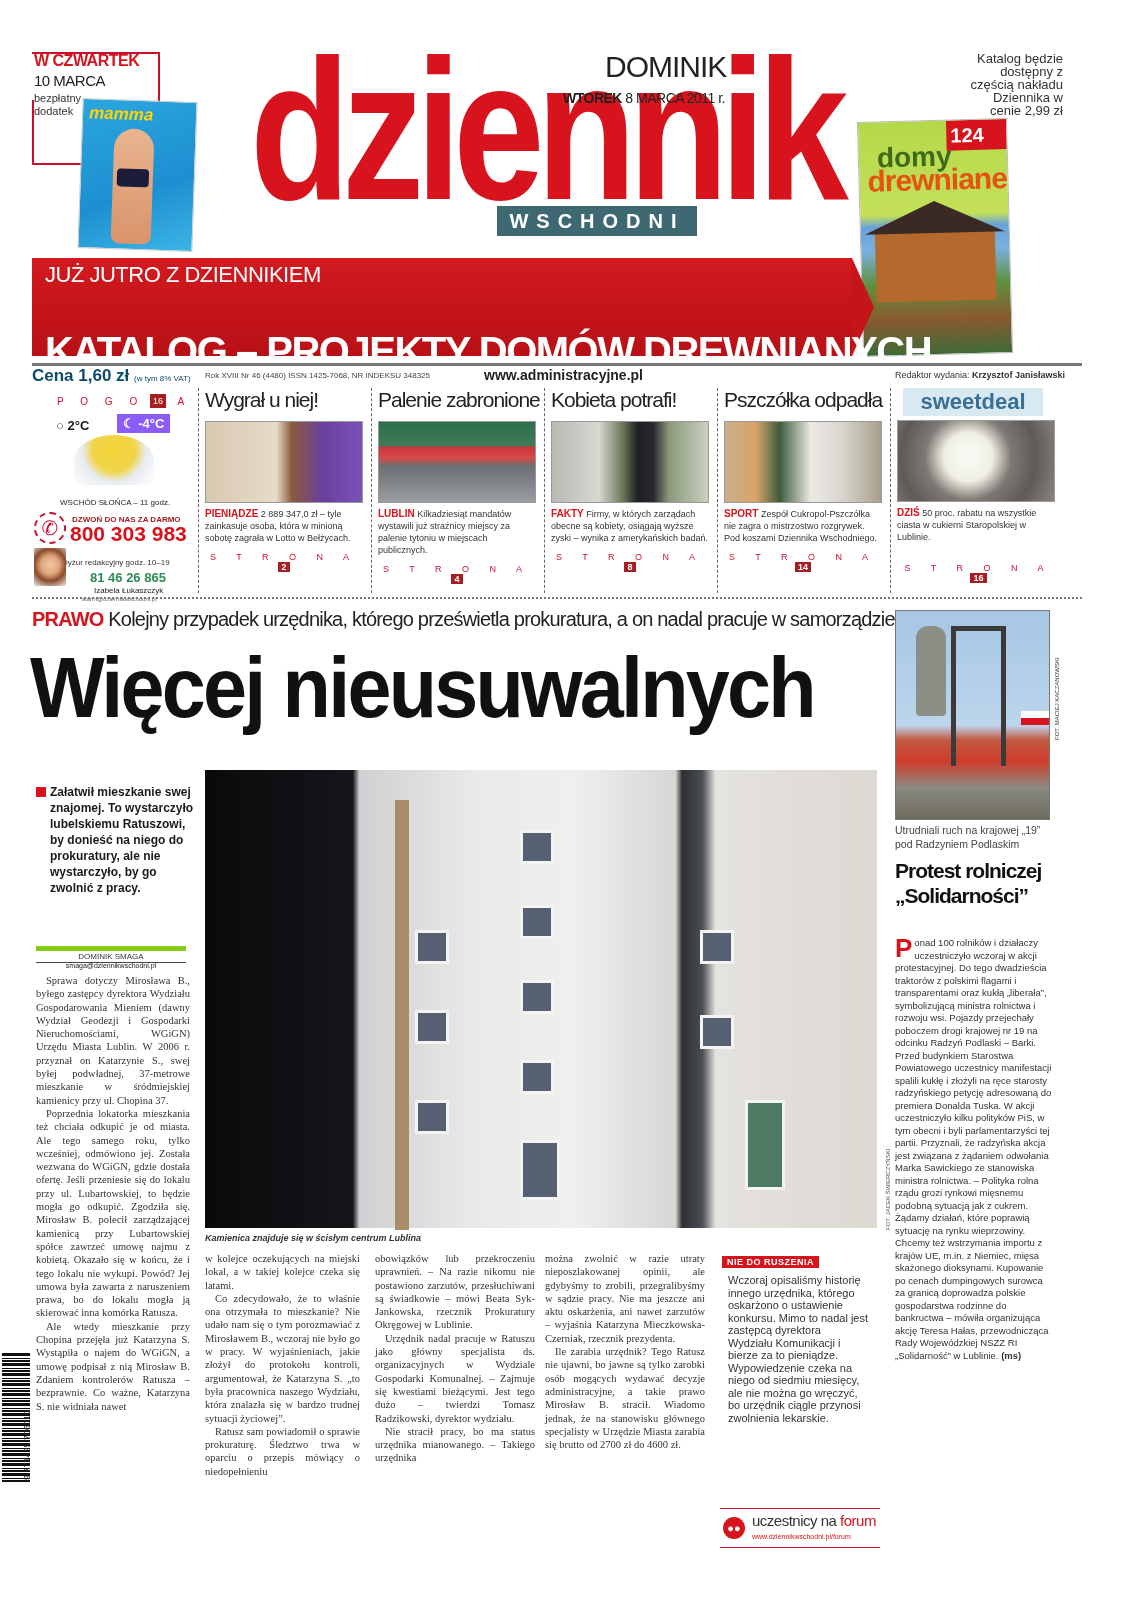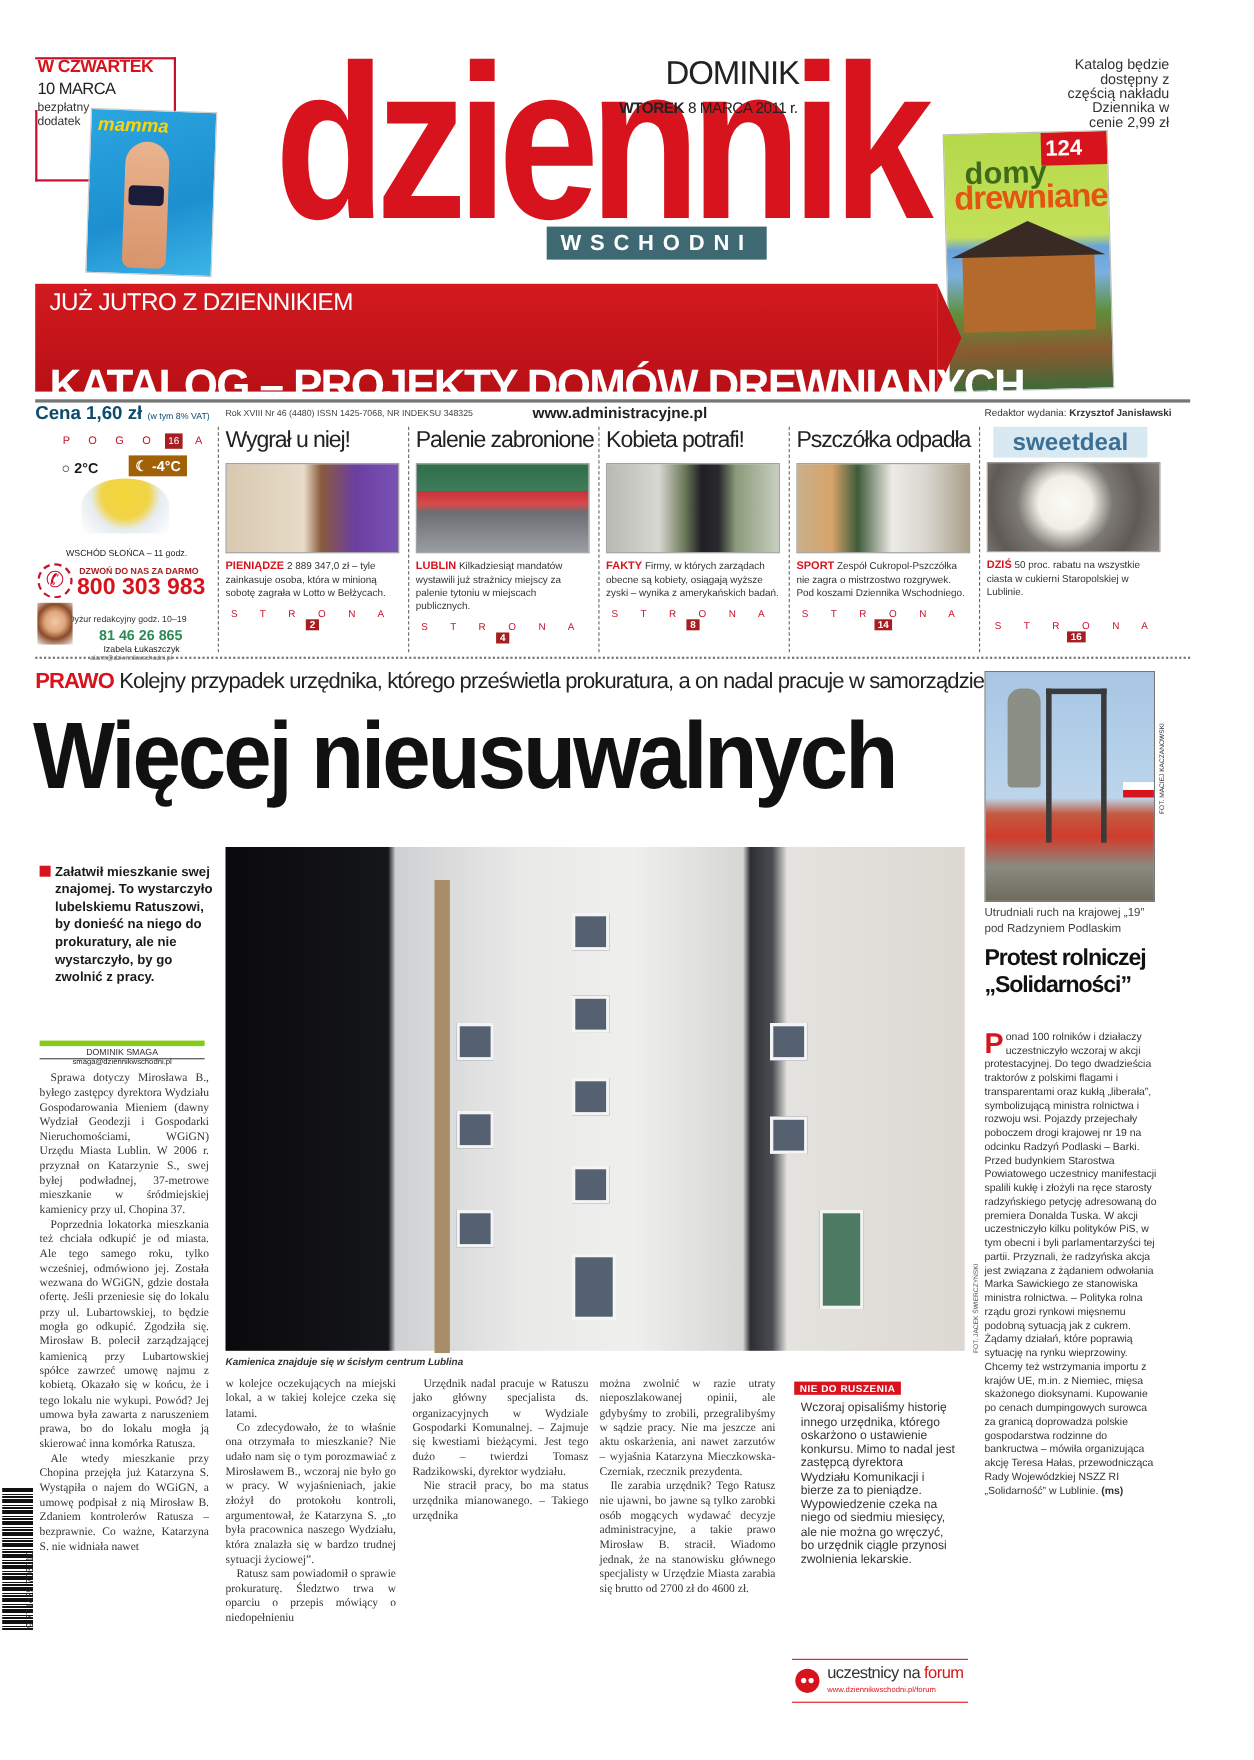--- a/index.html
+++ b/index.html
@@ -42,21 +42,21 @@
   .issn { left: 205px; top: 371px; font-size: 8px; color: #444; }
   .url { left: 484px; top: 367px; font-size: 14px; font-weight: bold; color: #222; }
   .editor { left: 895px; top: 370px; font-size: 9px; color: #333; }
   .editor b { font-weight: bold; }
 
   
   .weather { left: 32px; top: 390px; width: 160px; height: 205px; }
   .pogoda { position:absolute; left: 25px; top: 6px; font-size: 10px; letter-spacing: 7px; color: #c8102e; }
   .pogoda-num { position:absolute; left: 118px; top: 4px; width: 16px; height: 14px; background:#a61e22; color:#fff; font-size:9px; text-align:center; line-height:14px; }
   .temp-day { position:absolute; left: 24px; top: 28px; font-size: 13px; font-weight: bold; }
-  .temp-night { position:absolute; left: 85px; top: 24px; background: #a16207; color: #fff; font-size: 13px; font-weight: bold; padding: 2px 6px; }
+  .temp-night { position:absolute; left: 85px; top: 24px; background: #8b5cf6; color: #fff; font-size: 13px; font-weight: bold; padding: 2px 6px; }
   .sun { position:absolute; left: 42px; top: 45px; width: 80px; height: 50px; border-radius: 50% 50% 10% 10%; background: radial-gradient(circle at 50% 30%, #f3d63a 0%, #f1d448 40%, #e7ecf1 60%, #fff 100%); }
   .weather-note { position:absolute; left: 28px; top: 108px; font-size: 8px; }
   .hotline-label { position:absolute; left: 40px; top: 125px; font-size: 8px; font-weight: bold; color: #a61e22; }
   .phone-icon { position:absolute; left: 2px; top: 122px; width: 32px; height: 32px; border: 2px dashed #c8102e; border-radius: 50%; color:#c8102e; font-size: 20px; text-align:center; line-height: 28px; }
   .hotline { position:absolute; left: 38px; top: 132px; font-size: 21px; font-weight: bold; color: #d7141d; }
   .redakcja-label { position:absolute; left: 30px; top: 168px; font-size: 8px; color:#333; }
   .face { position:absolute; left: 2px; top: 158px; width: 32px; height: 38px; background: radial-gradient(circle at 50% 45%, #f1c8a4 0%, #e0a57c 35%, #8a4b2a 60%, #eee 100%); }
   .redakcja-phone { position:absolute; left: 58px; top: 180px; font-size: 13px; font-weight: bold; color: #2e8b57; }
   .redakcja-name { position:absolute; left: 62px; top: 196px; font-size: 8px; }
   .redakcja-mail { position:absolute; left: 50px; top: 206px; font-size: 6px; color:#666; }
@@ -236,20 +236,21 @@
 </div>
 <div class="abs tree"></div>
 <div class="abs caption">Kamienica znajduje się w ścisłym centrum Lublina</div>
 
 <div class="abs col col2">
   <p style="text-indent:0">w kolejce oczekujących na miejski lokal, a w takiej kolejce czeka się latami.</p>
   <p>Co zdecydowało, że to właśnie ona otrzymała to mieszkanie? Nie udało nam się o tym porozmawiać z Mirosławem B., wczoraj nie było go w pracy. W wyjaśnieniach, jakie złożył do protokołu kontroli, argumentował, że Katarzyna S. „to była pracownica naszego Wydziału, która znalazła się w bardzo trudnej sytuacji życiowej”.</p>
   <p>Ratusz sam powiadomił o sprawie prokuraturę. Śledztwo trwa w oparciu o przepis mówiący o niedopełnieniu</p>
 </div>
 <div class="abs col col3">
+  <p style="text-indent:0">obowiązków lub przekroczeniu uprawnień. – Na razie nikomu nie postawiono zarzutów, przesłuchiwani są świadkowie – mówi Beata Syk-Jankowska, rzecznik Prokuratury Okręgowej w Lublinie.</p>
   <p>Urzędnik nadal pracuje w Ratuszu jako główny specjalista ds. organizacyjnych w Wydziale Gospodarki Komunalnej. – Zajmuje się kwestiami bieżącymi. Jest tego dużo – twierdzi Tomasz Radzikowski, dyrektor wydziału.</p>
   <p>Nie stracił pracy, bo ma status urzędnika mianowanego. – Takiego urzędnika</p>
 </div>
 <div class="abs col col4">
   <p style="text-indent:0">można zwolnić w razie utraty nieposzlakowanej opinii, ale gdybyśmy to zrobili, przegralibyśmy w sądzie pracy. Nie ma jeszcze ani aktu oskarżenia, ani nawet zarzutów – wyjaśnia Katarzyna Mieczkowska-Czerniak, rzecznik prezydenta.</p>
   <p>Ile zarabia urzędnik? Tego Ratusz nie ujawni, bo jawne są tylko zarobki osób mogących wydawać decyzje administracyjne, a takie prawo Mirosław B. stracił. Wiadomo jednak, że na stanowisku głównego specjalisty w Urzędzie Miasta zarabia się brutto od 2700 zł do 4600 zł.</p>
 </div>
 
 <div class="abs box-label">NIE DO RUSZENIA</div>
 <div class="abs box-text">Wczoraj opisaliśmy historię innego urzędnika, którego oskarżono o ustawienie konkursu. Mimo to nadal jest zastępcą dyrektora Wydziału Komunikacji i bierze za to pieniądze. Wypowiedzenie czeka na niego od siedmiu miesięcy, ale nie można go wręczyć, bo urzędnik ciągle przynosi zwolnienia lekarskie.</div>

